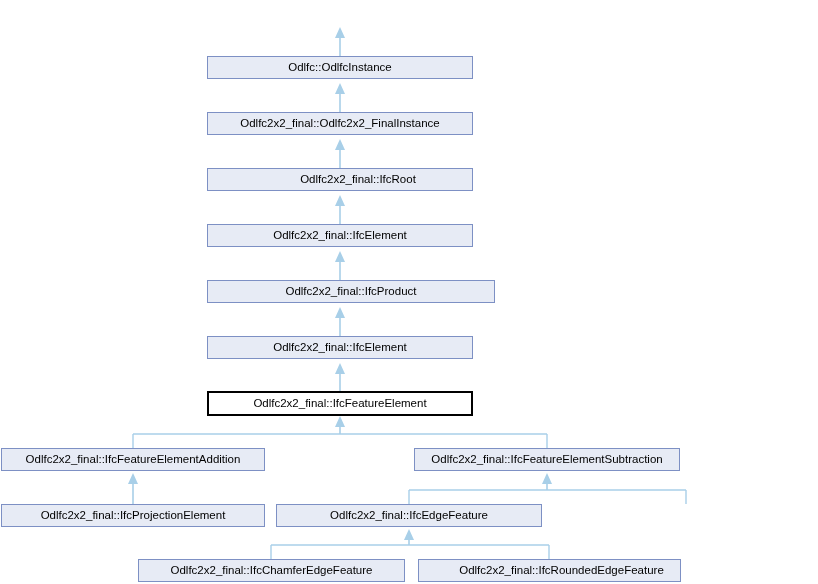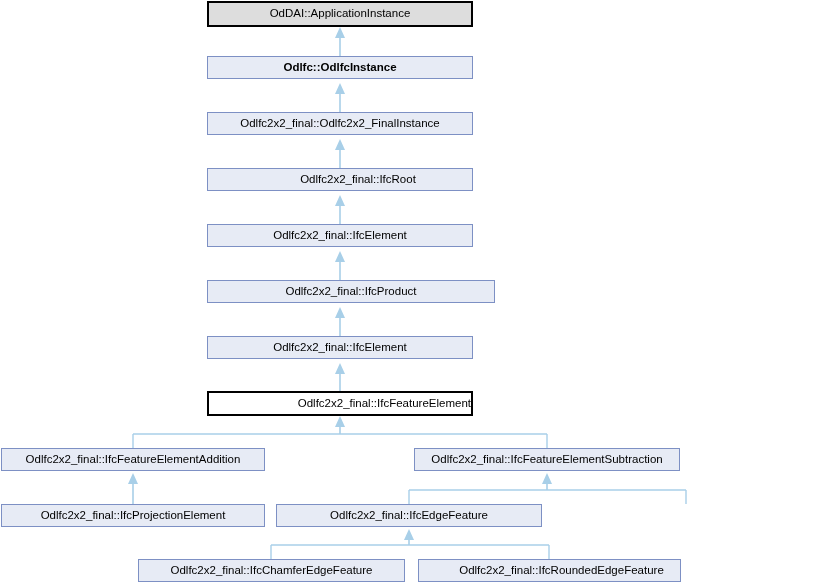--- a/index.html
+++ b/index.html
@@ -33,21 +33,20 @@
     background: #e7ebf5;
     border: 1px solid #7d90c4;
   }
   .node-root {
     background: #dddddd;
     border: 2px solid #000000;
   }
   .node-current {
     background: #ffffff;
     border: 2px solid #000000;
-    justify-content: flex-end;
   }
   .node-label {
     pointer-events: none;
   }
   svg.edges {
     position: absolute;
     left: 0;
     top: 0;
     width: 818px;
     height: 584px;
@@ -126,25 +125,22 @@
 
     <g>
       <path class="edge-line" d="M 409 545 L 409 535"></path>
       <polygon class="arrow-head" points="409,529 404,540 414,540"></polygon>
       <path class="edge-bus" d="M 271 545 L 549 545"></path>
       <path class="edge-bus" d="M 271 545 L 271 559"></path>
       <path class="edge-bus" d="M 549 545 L 549 559"></path>
     </g>
   </svg>
 
-  <div class="node node-root" style="left:207px; top:1px; width:266px; height:26px;">
-    <span class="node-label">OdDAI::ApplicationInstance</span>
-  </div>
 
-  <div class="node node-normal" style="left:207px; top:56px; width:266px; height:23px;font-weight:bold;">
+  <div class="node node-normal" style="left:207px; top:56px; width:266px; height:23px;">
     <span class="node-label">Odlfc::OdlfcInstance</span>
   </div>
 
   <div class="node node-normal" style="left:207px; top:112px; width:266px; height:23px;text-align:right;">
     <span class="node-label">Odlfc2x2_final::Odlfc2x2_FinalInstance</span>
   </div>
 
   <div class="node node-normal" style="left:207px; top:168px; width:266px; height:23px;padding-left:36px;">
     <span class="node-label">Odlfc2x2_final::IfcRoot</span>
   </div>

